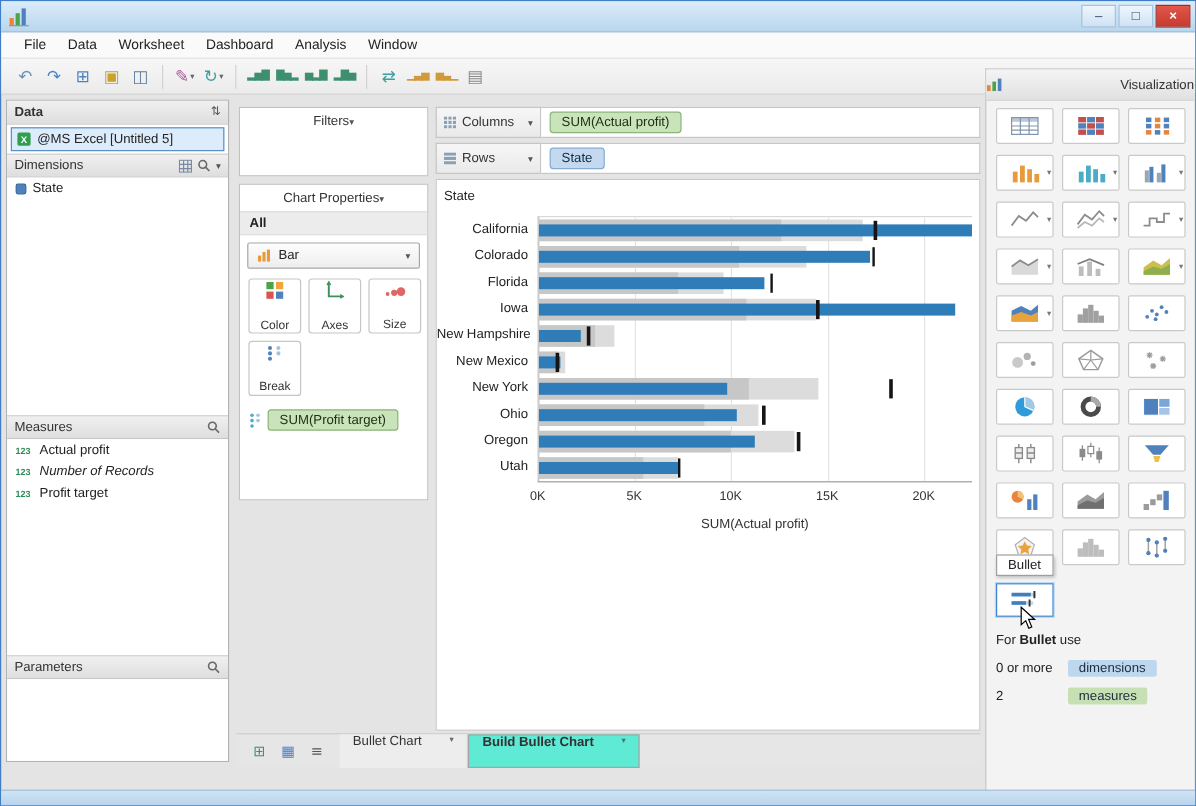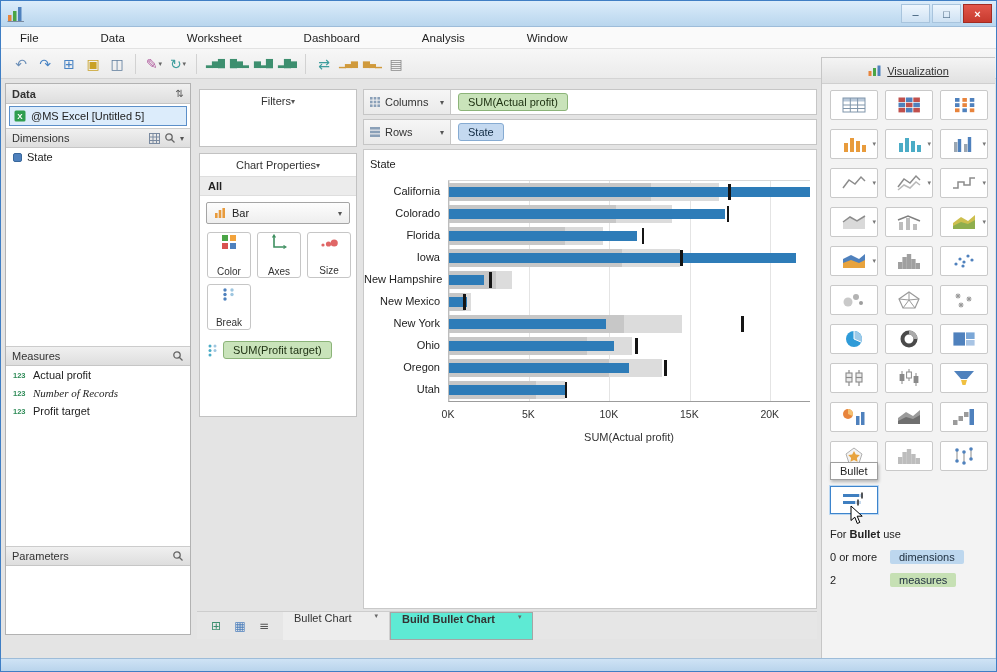--- a/index.html
+++ b/index.html
@@ -6,21 +6,21 @@
 html,body{background:#fff;}
 body{font-family:"Liberation Sans","DejaVu Sans",sans-serif;font-size:11px;color:#222;}
 .window{position:relative;width:997px;height:672px;border:1px solid #3f7ec4;background:#e4e4e4;overflow:hidden;}
 .bold{font-weight:bold;}
 .titlebar{position:absolute;left:0;top:0;width:100%;height:26px;background:linear-gradient(#dbecfa,#b9d6ee);border-bottom:1px solid #9dbcd9;display:flex;align-items:center;z-index:10;}
 .app-icon{margin-left:6px;display:flex;}
 .title{position:absolute;left:60px;right:110px;text-align:center;font-size:12px;color:#15314e;white-space:nowrap;overflow:hidden;}
 .win-controls{position:absolute;right:4px;top:3px;display:flex;gap:2px;}
 .win-btn{width:29px;height:19px;display:flex;align-items:center;justify-content:center;font-size:11px;color:#2a4a68;border:1px solid #a8c4dd;background:linear-gradient(#eef6fd,#cfe2f3);}
 .win-btn.close{background:linear-gradient(#e2574b,#c73a2e);border-color:#a32c22;color:#fff;font-weight:bold;}
-.menubar{position:absolute;left:0;top:26px;width:100%;height:22px;background:#fafafa;border-bottom:1px solid #e2e2e2;display:flex;align-items:center;padding-left:10px;z-index:5;gap:44px;}
+.menubar{position:absolute;left:0;top:26px;width:100%;height:22px;background:#fafafa;border-bottom:1px solid #e2e2e2;display:flex;align-items:center;padding-left:10px;z-index:5;}
 .menu-item{padding:3px 9px;font-size:11.5px;color:#222;}
 .toolbar{position:absolute;left:0;top:48px;width:100%;height:30px;background:linear-gradient(#f7f7f7,#ebebeb);border-bottom:1px solid #d4d4d4;display:flex;align-items:center;padding-left:8px;z-index:4;}
 .tbtn{min-width:24px;height:24px;display:flex;align-items:center;justify-content:center;border-radius:2px;padding:0 2px;}
 .tglyph{font-family:"DejaVu Sans",sans-serif;font-size:14px;line-height:1;}
 .tglyph.small{font-size:9px;letter-spacing:-1px;}
 .tcaret{font-size:7px;color:#666;margin-left:1px;}
 .tsep{width:1px;height:20px;background:#d2d2d2;margin:0 6px;}
 .left-panel{position:absolute;left:4px;top:82px;width:186px;height:552px;background:#fff;border:1px solid #b2b2b2;display:flex;flex-direction:column;}
 .section-header{flex:0 0 20px;background:linear-gradient(#f0f0f0,#dedede);border-top:1px solid #cccccc;border-bottom:1px solid #c6c6c6;display:flex;align-items:center;padding:0 6px;font-size:11px;color:#333;gap:4px;}
 .section-header:first-child{border-top:none;}
@@ -28,21 +28,21 @@
 .caret{font-size:8px;color:#555;font-family:"DejaVu Sans",sans-serif;}
 .data-source-row{flex:0 0 24px;padding:2px 3px;background:#fff;}
 .data-source-item{height:20px;border:1px solid #5b8fc9;background:#dcecfb;display:flex;align-items:center;gap:5px;padding:0 4px;font-size:11px;}
 .list{background:#fff;overflow:hidden;}
 .list.dims{flex:0 0 198px;}
 .list.measures{flex:0 0 180px;}
 .list.params{flex:1 1 auto;}
 .field-row{height:18px;display:flex;align-items:center;gap:5px;padding:0 7px;font-size:11px;}
 .dim-icon{width:9px;height:9px;background:#4f81bd;border:1px solid #39689c;border-radius:2px;flex:0 0 auto;}
 .m-icon{color:#2e8b57;font-size:7.5px;font-weight:bold;width:15px;flex:0 0 auto;}
-.it{font-style:italic;font-family:Liberation Serif, serif;}
+.it{font-style:italic;}
 .card{position:absolute;background:#fff;border:1px solid #c2c2c2;}
 .filters-card{left:198px;top:88px;width:158px;height:58px;}
 .props-card{left:198px;top:152px;width:158px;height:264px;}
 .card-header{height:22px;display:flex;align-items:center;justify-content:center;padding:0 7px;font-size:11px;color:#333;}
 .all-strip{height:20px;background:#ececec;border-top:1px solid #dedede;border-bottom:1px solid #dedede;font-weight:bold;font-size:11px;display:flex;align-items:center;padding:0 8px;}
 .bar-select{margin:6px;height:22px;border:1px solid #a5a5a5;border-radius:2px;display:flex;align-items:center;gap:6px;padding:0 7px;font-size:11px;background:linear-gradient(#fdfdfd,#eeeeee);}
 .bar-select .caret{margin-left:auto;}
 .prop-grid{display:flex;flex-wrap:wrap;gap:6px;padding:2px 7px;width:158px;}
 .prop-btn{width:44px;height:46px;border:1px solid #c6c6c6;border-radius:3px;background:#fff;display:flex;flex-direction:column;align-items:center;justify-content:center;gap:16px;}
 .prop-lb{font-size:10px;color:#333;}
@@ -70,21 +70,21 @@
 .xticks{position:absolute;left:84px;right:6px;top:258px;height:14px;}
 .xtick{position:absolute;transform:translateX(-50%);font-size:10.5px;color:#333;}
 .axis-title{position:absolute;left:84px;right:6px;top:281px;text-align:center;font-size:11px;color:#333;}
 .bottom-bar{position:absolute;left:196px;top:610px;width:620px;height:28px;background:#e6e6e6;border-top:1px solid #cdcdcd;display:flex;align-items:center;padding-left:8px;}
 .bicon{width:22px;height:22px;display:flex;align-items:center;justify-content:center;font-family:"DejaVu Sans",sans-serif;font-size:12px;}
 .sheet-tabs{display:flex;height:28px;margin-left:8px;}
 .sheet-tab{height:28px;display:flex;align-items:flex-start;gap:23px;padding:0 11px;font-size:11px;color:#333;border-right:1px solid #d0d0d0;background:#ededed;}
 .sheet-tab.active{background:#5eead4;border:1px solid #a5a5a5;font-weight:bold;}
 .tab-caret{font-size:7px;color:#666;font-family:"DejaVu Sans",sans-serif;}
 .viz-panel{position:absolute;left:820px;top:56px;width:174px;height:603px;background:#f3f3f3;border-left:1px solid #c6c6c6;border-top:1px solid #c6c6c6;z-index:6;}
-.viz-header{height:26px;background:linear-gradient(#f4f4f4,#e1e1e1);border-bottom:1px solid #cfcfcf;display:flex;align-items:center;justify-content:center;gap:6px;font-size:11px;color:#333;text-decoration:underline;}
+.viz-header{height:26px;background:linear-gradient(#f4f4f4,#e1e1e1);border-bottom:1px solid #cfcfcf;display:flex;align-items:center;justify-content:space-between;gap:6px;font-size:11px;color:#333;}
 .viz-gallery{position:absolute;left:8px;top:32px;display:grid;grid-template-columns:repeat(3,48px);grid-auto-rows:30px;gap:9px 7px;}
 .tile{position:relative;background:#fff;border:1px solid #c9c9c9;border-radius:2px;display:flex;align-items:center;justify-content:center;}
 .tilecaret{position:absolute;right:1px;top:50%;transform:translateY(-50%);font-size:7px;color:#777;font-family:"DejaVu Sans",sans-serif;}
 .gicon{width:26px;height:20px;display:block;}
 .viz-tooltip{position:absolute;left:8px;top:404px;z-index:5;background:#fff;border:1px solid #9f9f9f;box-shadow:1px 2px 3px rgba(0,0,0,.25);padding:2px 9px;font-size:11px;color:#222;}
 .bullet-tile{position:absolute;left:8px;top:428px;width:48px;height:28px;background:#fff;border:1px solid #3d84cc;box-shadow:0 0 0 1px #bcd8f2;display:flex;align-items:center;justify-content:center;}
 .viz-usage{position:absolute;left:8px;top:470px;font-size:11px;color:#222;}
 .viz-reqs{position:absolute;left:8px;top:492px;display:flex;flex-direction:column;gap:9px;font-size:11px;}
 .req-row{display:flex;align-items:center;}
 .req-count{width:60px;color:#222;}

